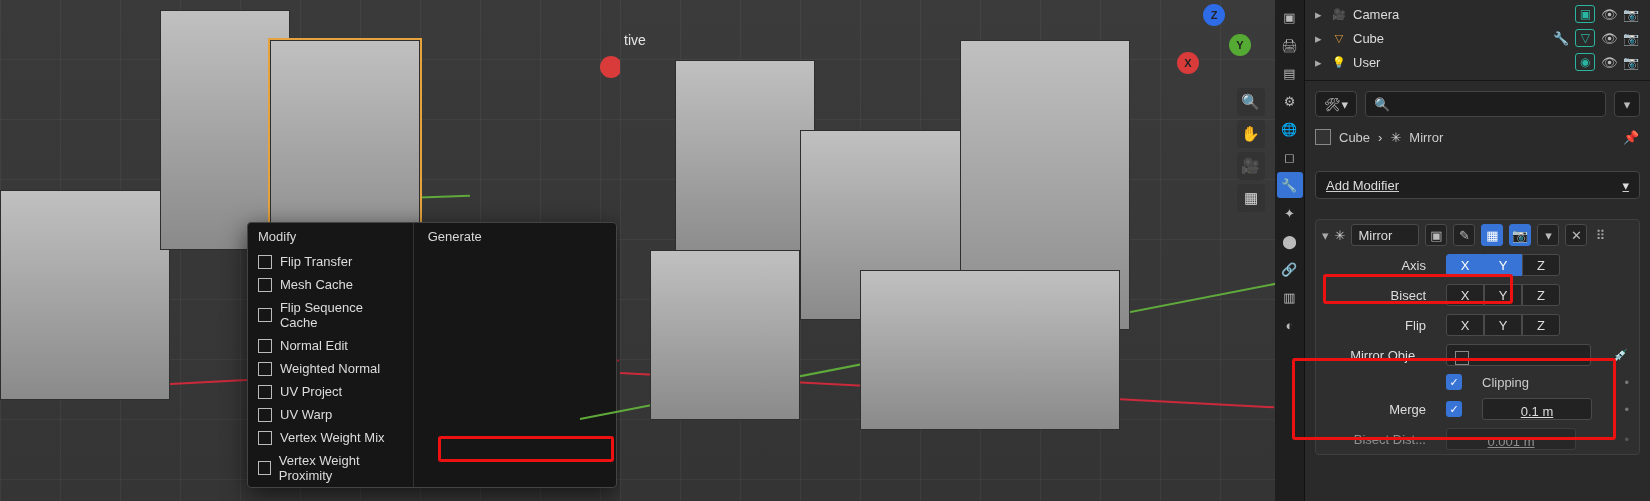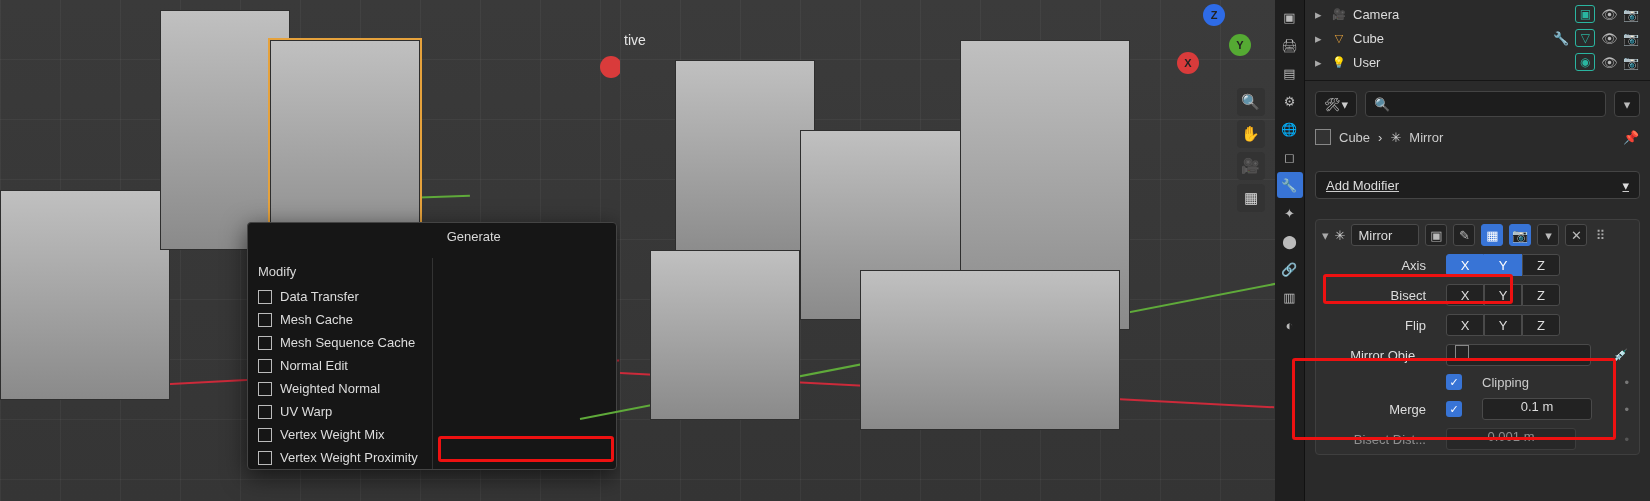--- a/index.html
+++ b/index.html
@@ -11,21 +11,21 @@
   .grid { position: absolute; inset: 0; background:
      linear-gradient(90deg, rgba(255,255,255,0.04) 1px, transparent 1px) 0 0/60px 60px,
      linear-gradient(0deg, rgba(255,255,255,0.04) 1px, transparent 1px) 0 0/60px 60px; }
   .cube { position: absolute; background: linear-gradient(180deg,#c0c0c0,#8a8a8a); border: 1px solid #2e2e2e; }
   .axis-x { position: absolute; height: 2px; background: #cc2a3a; }
   .axis-y { position: absolute; height: 2px; background: #5faa3a; }
 
   
   .menu { position: absolute; left: 247px; top: 222px; width: 370px; background: #161616; border: 1px solid #444; border-radius: 4px; box-shadow: 0 6px 24px rgba(0,0,0,.6); }
   .menu-col { display: inline-block; vertical-align: top; }
-  .menu .col-a { width: 185px; border-right: 1px solid #333; margin-top: 35px; }
+  .menu .col-a { width: 166px; border-right: 1px solid #333; }
   .menu .col-b { width: 178px; }
   .menu-header { padding: 6px 10px; color: #d8d8d8; font-size: 13px; }
   .menu-item { display: flex; align-items: center; gap: 8px; padding: 4px 10px; color: #ddd; font-size: 13px; cursor: pointer; }
   .menu-item .mi { width: 14px; height: 14px; display: inline-block; border: 1px solid #bbb; }
   .red-box-1 { position: absolute; border: 3px solid #e11; border-radius: 3px; pointer-events: none; }
 
   
   .vp-right { position: absolute; left: 620px; top: 0; width: 655px; height: 501px; background: linear-gradient(180deg,#3b3b3b,#343434); }
 
   
@@ -74,21 +74,21 @@
   .modpanel .hdr .tbtn.active { background: #3874d6; color: #fff; border-color: #3874d6; }
 
   .mrow { display: flex; align-items: center; gap: 20px; padding: 4px 10px; }
   .mrow .lab { width: 100px; text-align: right; color: #ddd; }
   .seg { display: flex; }
   .seg .s { width: 38px; height: 22px; background: #222; border: 1px solid #4a4a4a; display: flex; align-items: center; justify-content: center; color: #ddd; }
   .seg .s:first-child { border-radius: 3px 0 0 3px; }
   .seg .s:last-child { border-radius: 0 3px 3px 0; }
   .seg .s.on { background: #3874d6; color: #fff; border-color: #3874d6; }
   .chk { width: 16px; height: 16px; background: #3874d6; border-radius: 3px; display: flex; align-items: center; justify-content: center; color: #fff; font-size: 11px; }
-  .num { height: 22px; background: #222; border: 1px solid #4a4a4a; border-radius: 3px; padding: 0 8px; display: flex; align-items: flex-start; justify-content: center; color: #ddd; }
+  .num { height: 22px; background: #222; border: 1px solid #4a4a4a; border-radius: 3px; padding: 0 8px; display: flex; align-items: flex-end; justify-content: center; color: #ddd; text-decoration: underline; }
   .dot { color: #777; margin-left: auto; }
   .redA { border: 3px solid #e11; border-radius: 3px; pointer-events: none; position: absolute; }
 
   .eyedrop { width: 18px; height: 18px; color: #ddd; display:flex; align-items:center; justify-content:center; }
 </style>
 </head>
 <body>
 
 <div class="vp-left">
   <div class="grid"></div>
@@ -106,37 +106,41 @@
       <div class="ball" style="background:#55aa33; left:54px; top:30px;"></div>
       <div class="ball" style="background:#d93b3b; left:2px; top:48px;"></div>
     </div>
   </div>
 
   <div class="menu">
     <div class="menu-col col-a">
       <div class="menu-header">Modify</div>
       <div class="menu-item">
           <span class="mi"></span>
-          <span>Data Transfer</span>
+          <span>Flip Transfer</span>
         </div>
       <div class="menu-item">
           <span class="mi"></span>
           <span>Mesh Cache</span>
         </div>
       <div class="menu-item">
           <span class="mi"></span>
-          <span>Mesh Sequence Cache</span>
+          <span>Flip Sequence Cache</span>
         </div>
       <div class="menu-item">
           <span class="mi"></span>
           <span>Normal Edit</span>
         </div>
       <div class="menu-item">
           <span class="mi"></span>
           <span>Weighted Normal</span>
+        </div>
+      <div class="menu-item">
+          <span class="mi"></span>
+          <span>UV Project</span>
         </div>
       <div class="menu-item">
           <span class="mi"></span>
           <span>UV Warp</span>
         </div>
       <div class="menu-item">
           <span class="mi"></span>
           <span>Vertex Weight Mix</span>
         </div>
       <div class="menu-item">

